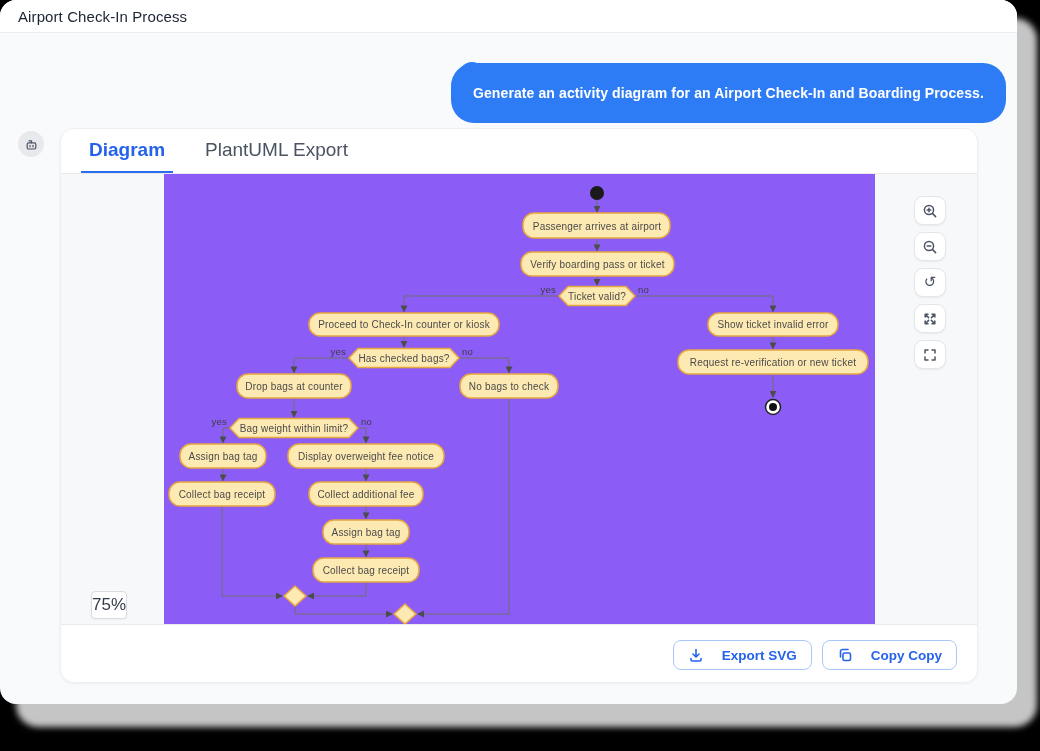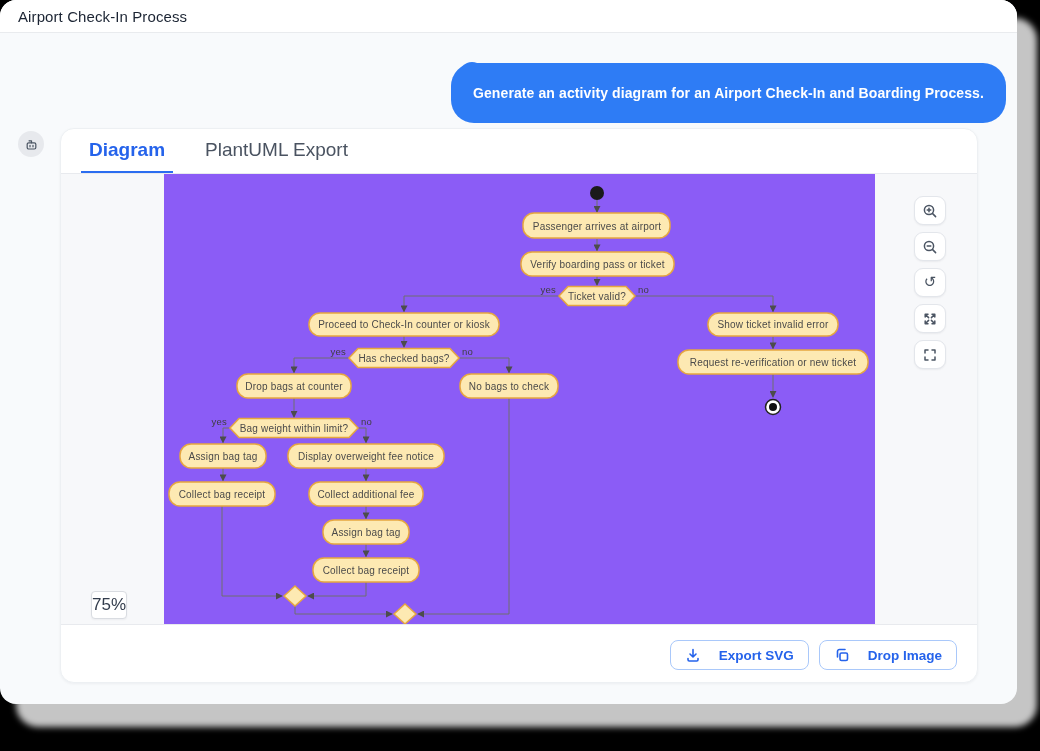--- a/index.html
+++ b/index.html
@@ -246,19 +246,19 @@
           </span>
           <span>Export SVG</span>
         </button>
         <button class="footer-btn">
           <span>
             <svg width="16" height="16" viewBox="0 0 16 16" style="display:block">
               <rect x="6" y="6" width="7.5" height="7.5" rx="1.5"></rect>
               <path d="M3.5,10 V4.5 A2,2 0 0 1 5.5,2.5 H11"></path>
             </svg>
           </span>
-          <span>Drop Image</span>
+          <span>Copy Copy</span>
         </button>
       </div>
 
     </div>
   </div>
 </div>
 
 </body></html>

